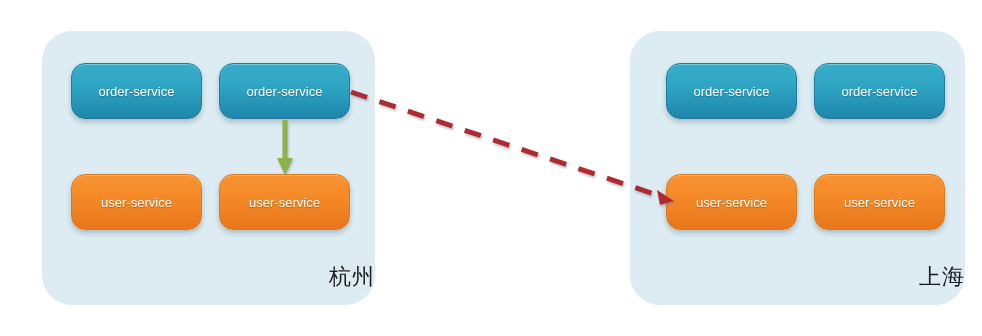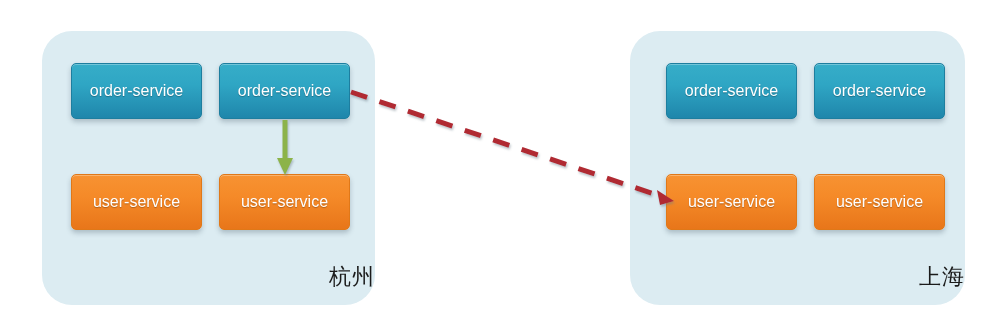--- a/index.html
+++ b/index.html
@@ -53,23 +53,23 @@
     line-height: 28px;
     color: #1b1b1b;
     letter-spacing: 1px;
   }
 
   
   .node {
     position: absolute;
     width: 131px;
     height: 56px;
-    border-radius: 5px;
+    border-radius: 14px;
     color: #ffffff;
-    font-size: 16px;
+    font-size: 13px;
     display: flex;
     align-items: center;
     justify-content: center;
     box-sizing: border-box;
     text-shadow: 0 1px 1px rgba(0,0,0,0.28);
     box-shadow: 0 3px 5px rgba(60,80,95,0.30),
                 inset 0 1px 0 rgba(255,255,255,0.30);
     white-space: nowrap;
   }
   .node.order {

